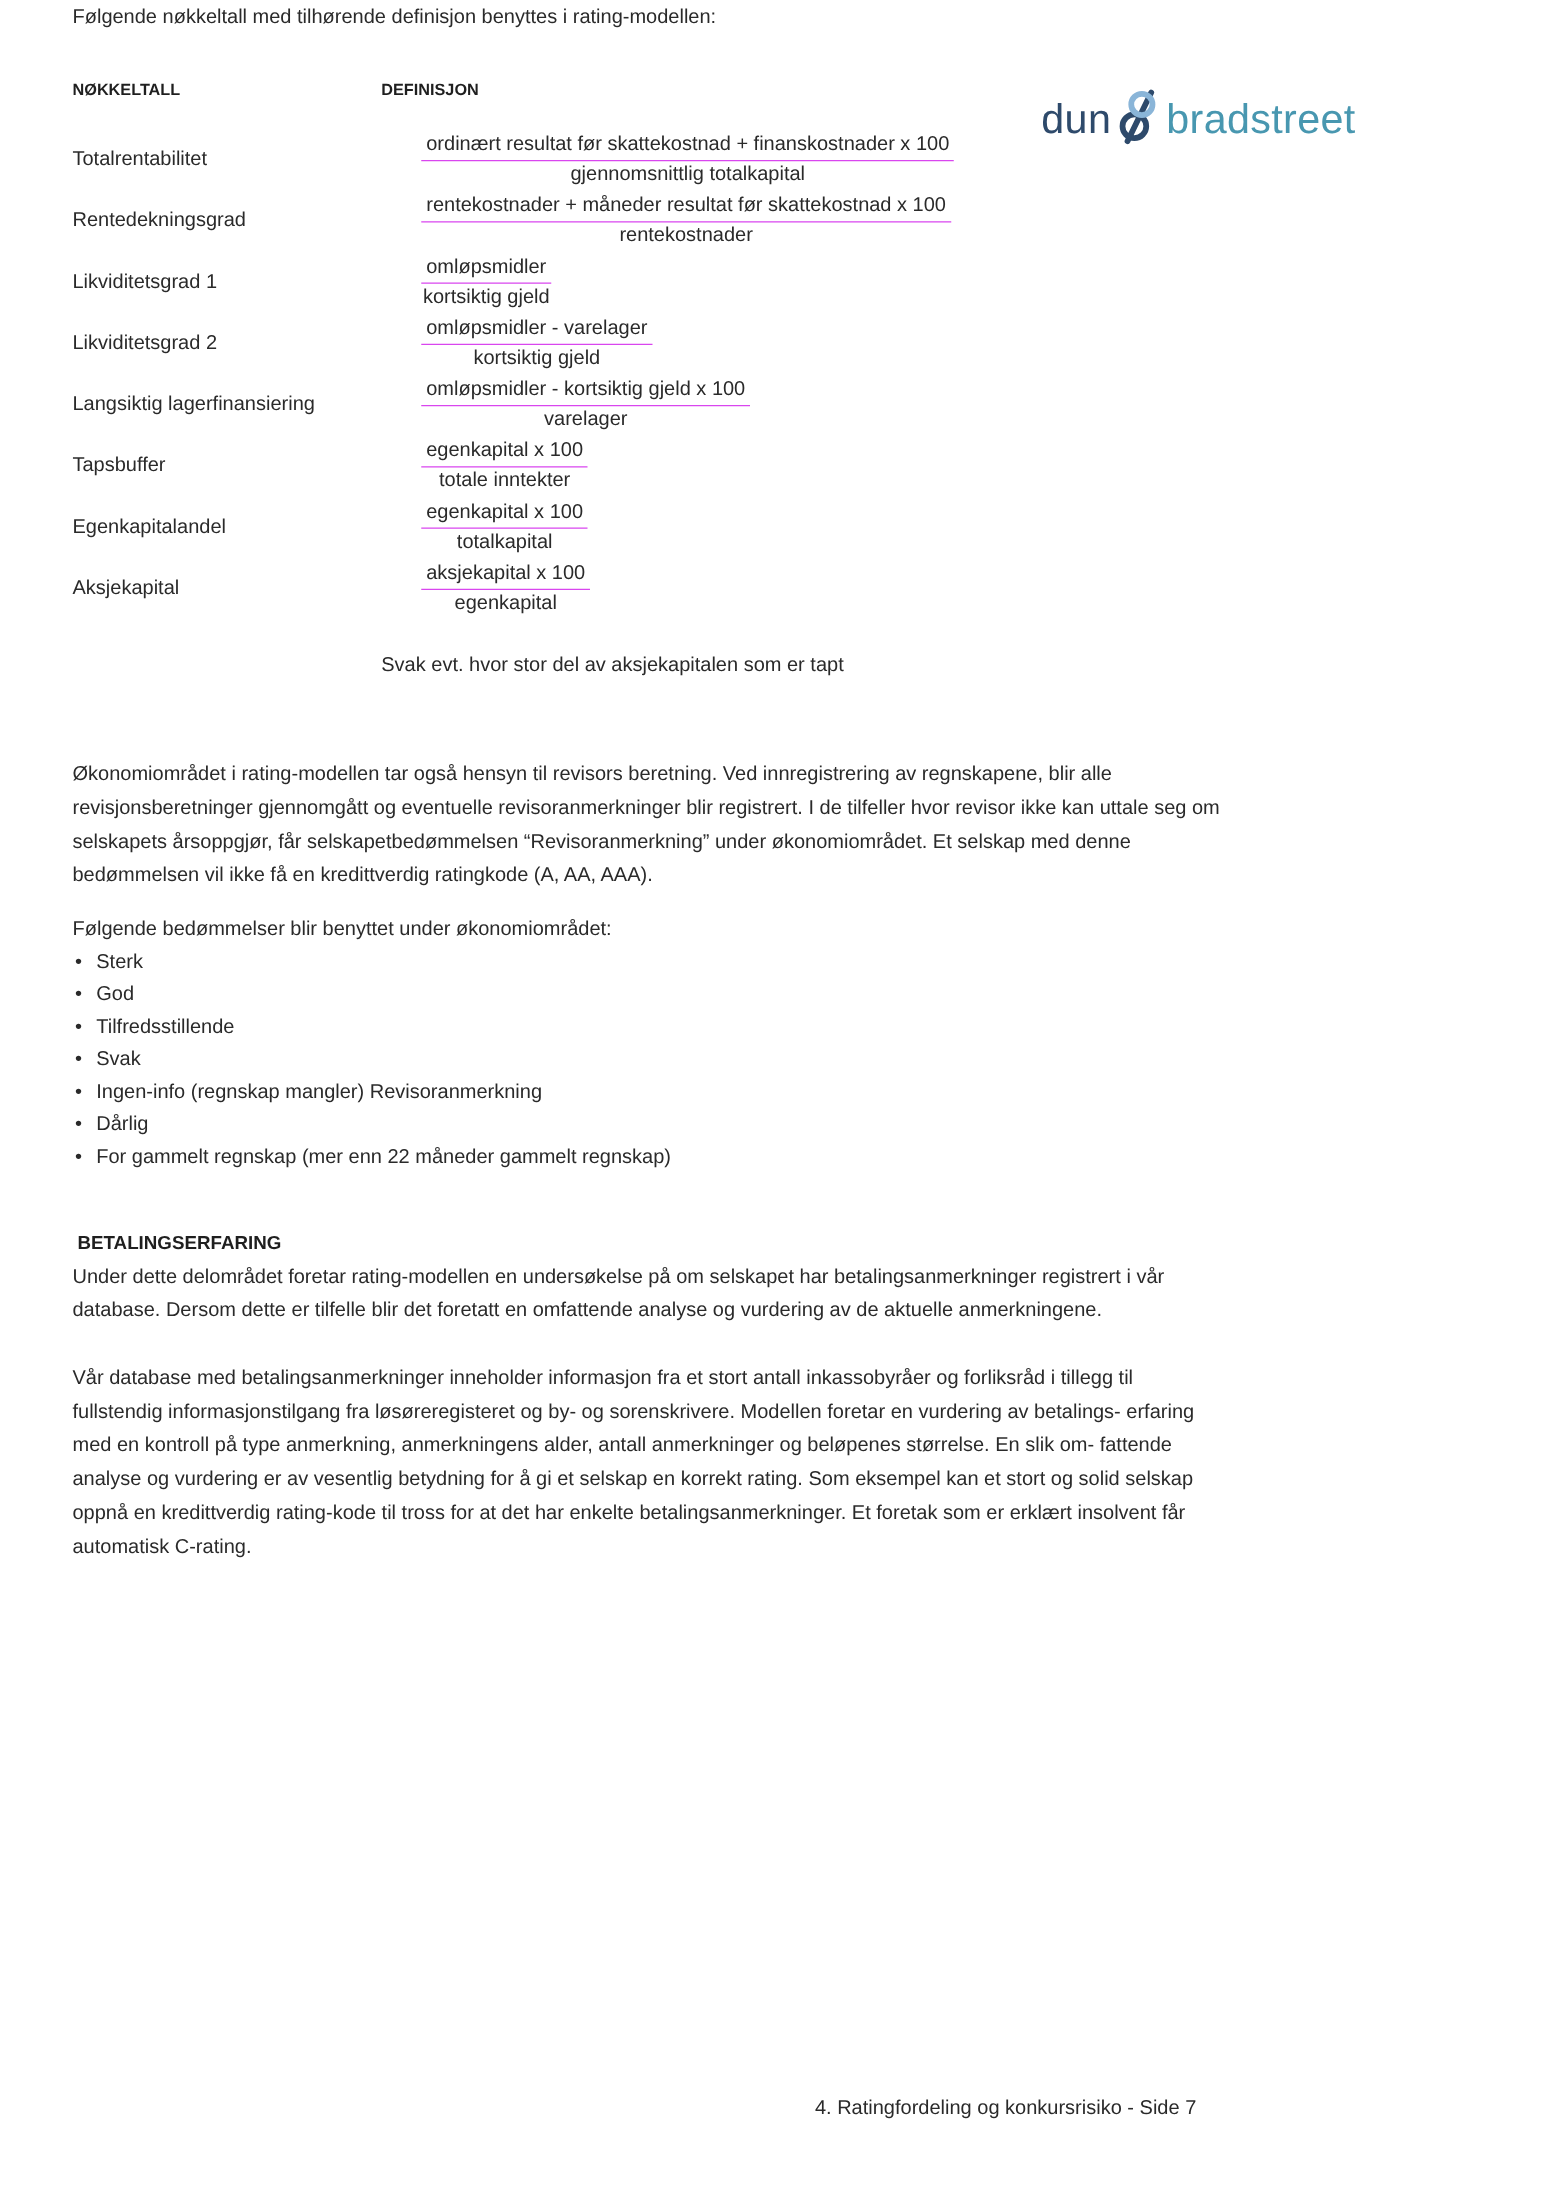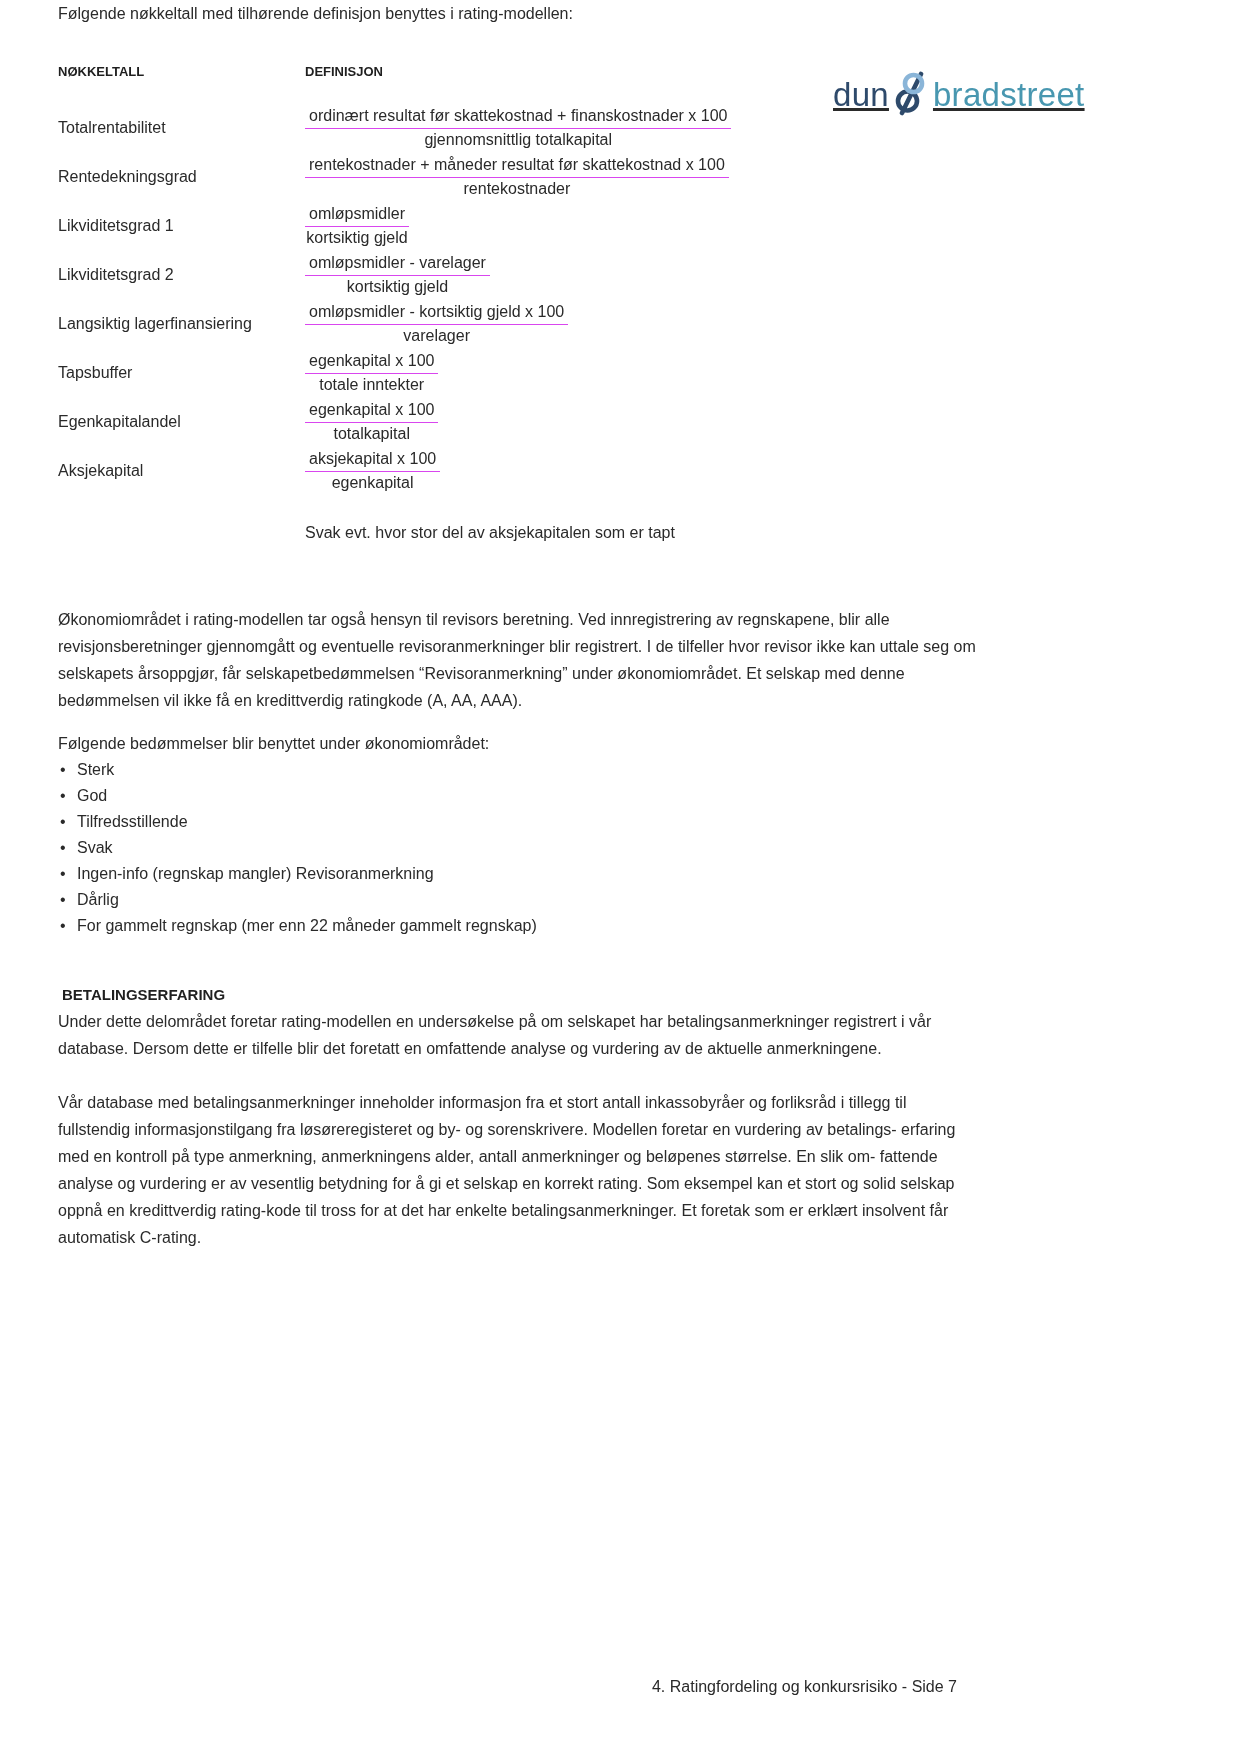--- a/index.html
+++ b/index.html
@@ -23,21 +23,20 @@
     position:absolute;
     top:70px;
     left:833px;
     display:flex;
     align-items:center;
     font-size:33px;
     font-weight:500;
     letter-spacing:.3px;
     line-height:1;
     user-select:none;
-    text-decoration:underline;
   }
   .logo .dun{color:var(--navy);}
   .logo .brad{color:var(--teal);}
   .logo svg{display:block;margin:0 3px 2px 3px;}
   
   .content{
     position:absolute;
     left:58px;
     top:0;
     width:920px;
@@ -53,20 +52,21 @@
     font-size:13px;
     color:#1f1f1f;
   }
   .kf-col1{width:247px;flex:0 0 247px;}
   .kf-rows{margin-top:20px;}
   .kf-row{
     display:flex;
     align-items:center;
     min-height:45px;
     margin-bottom:3px;
+    gap:32px;
   }
   .kf-row .label{width:247px;flex:0 0 247px;line-height:22px;}
   .fraction{
     display:inline-block;
     text-align:center;
     line-height:22px;
   }
   .fraction .num{
     display:inline-block;
     border-bottom:1px solid #d946ef;

